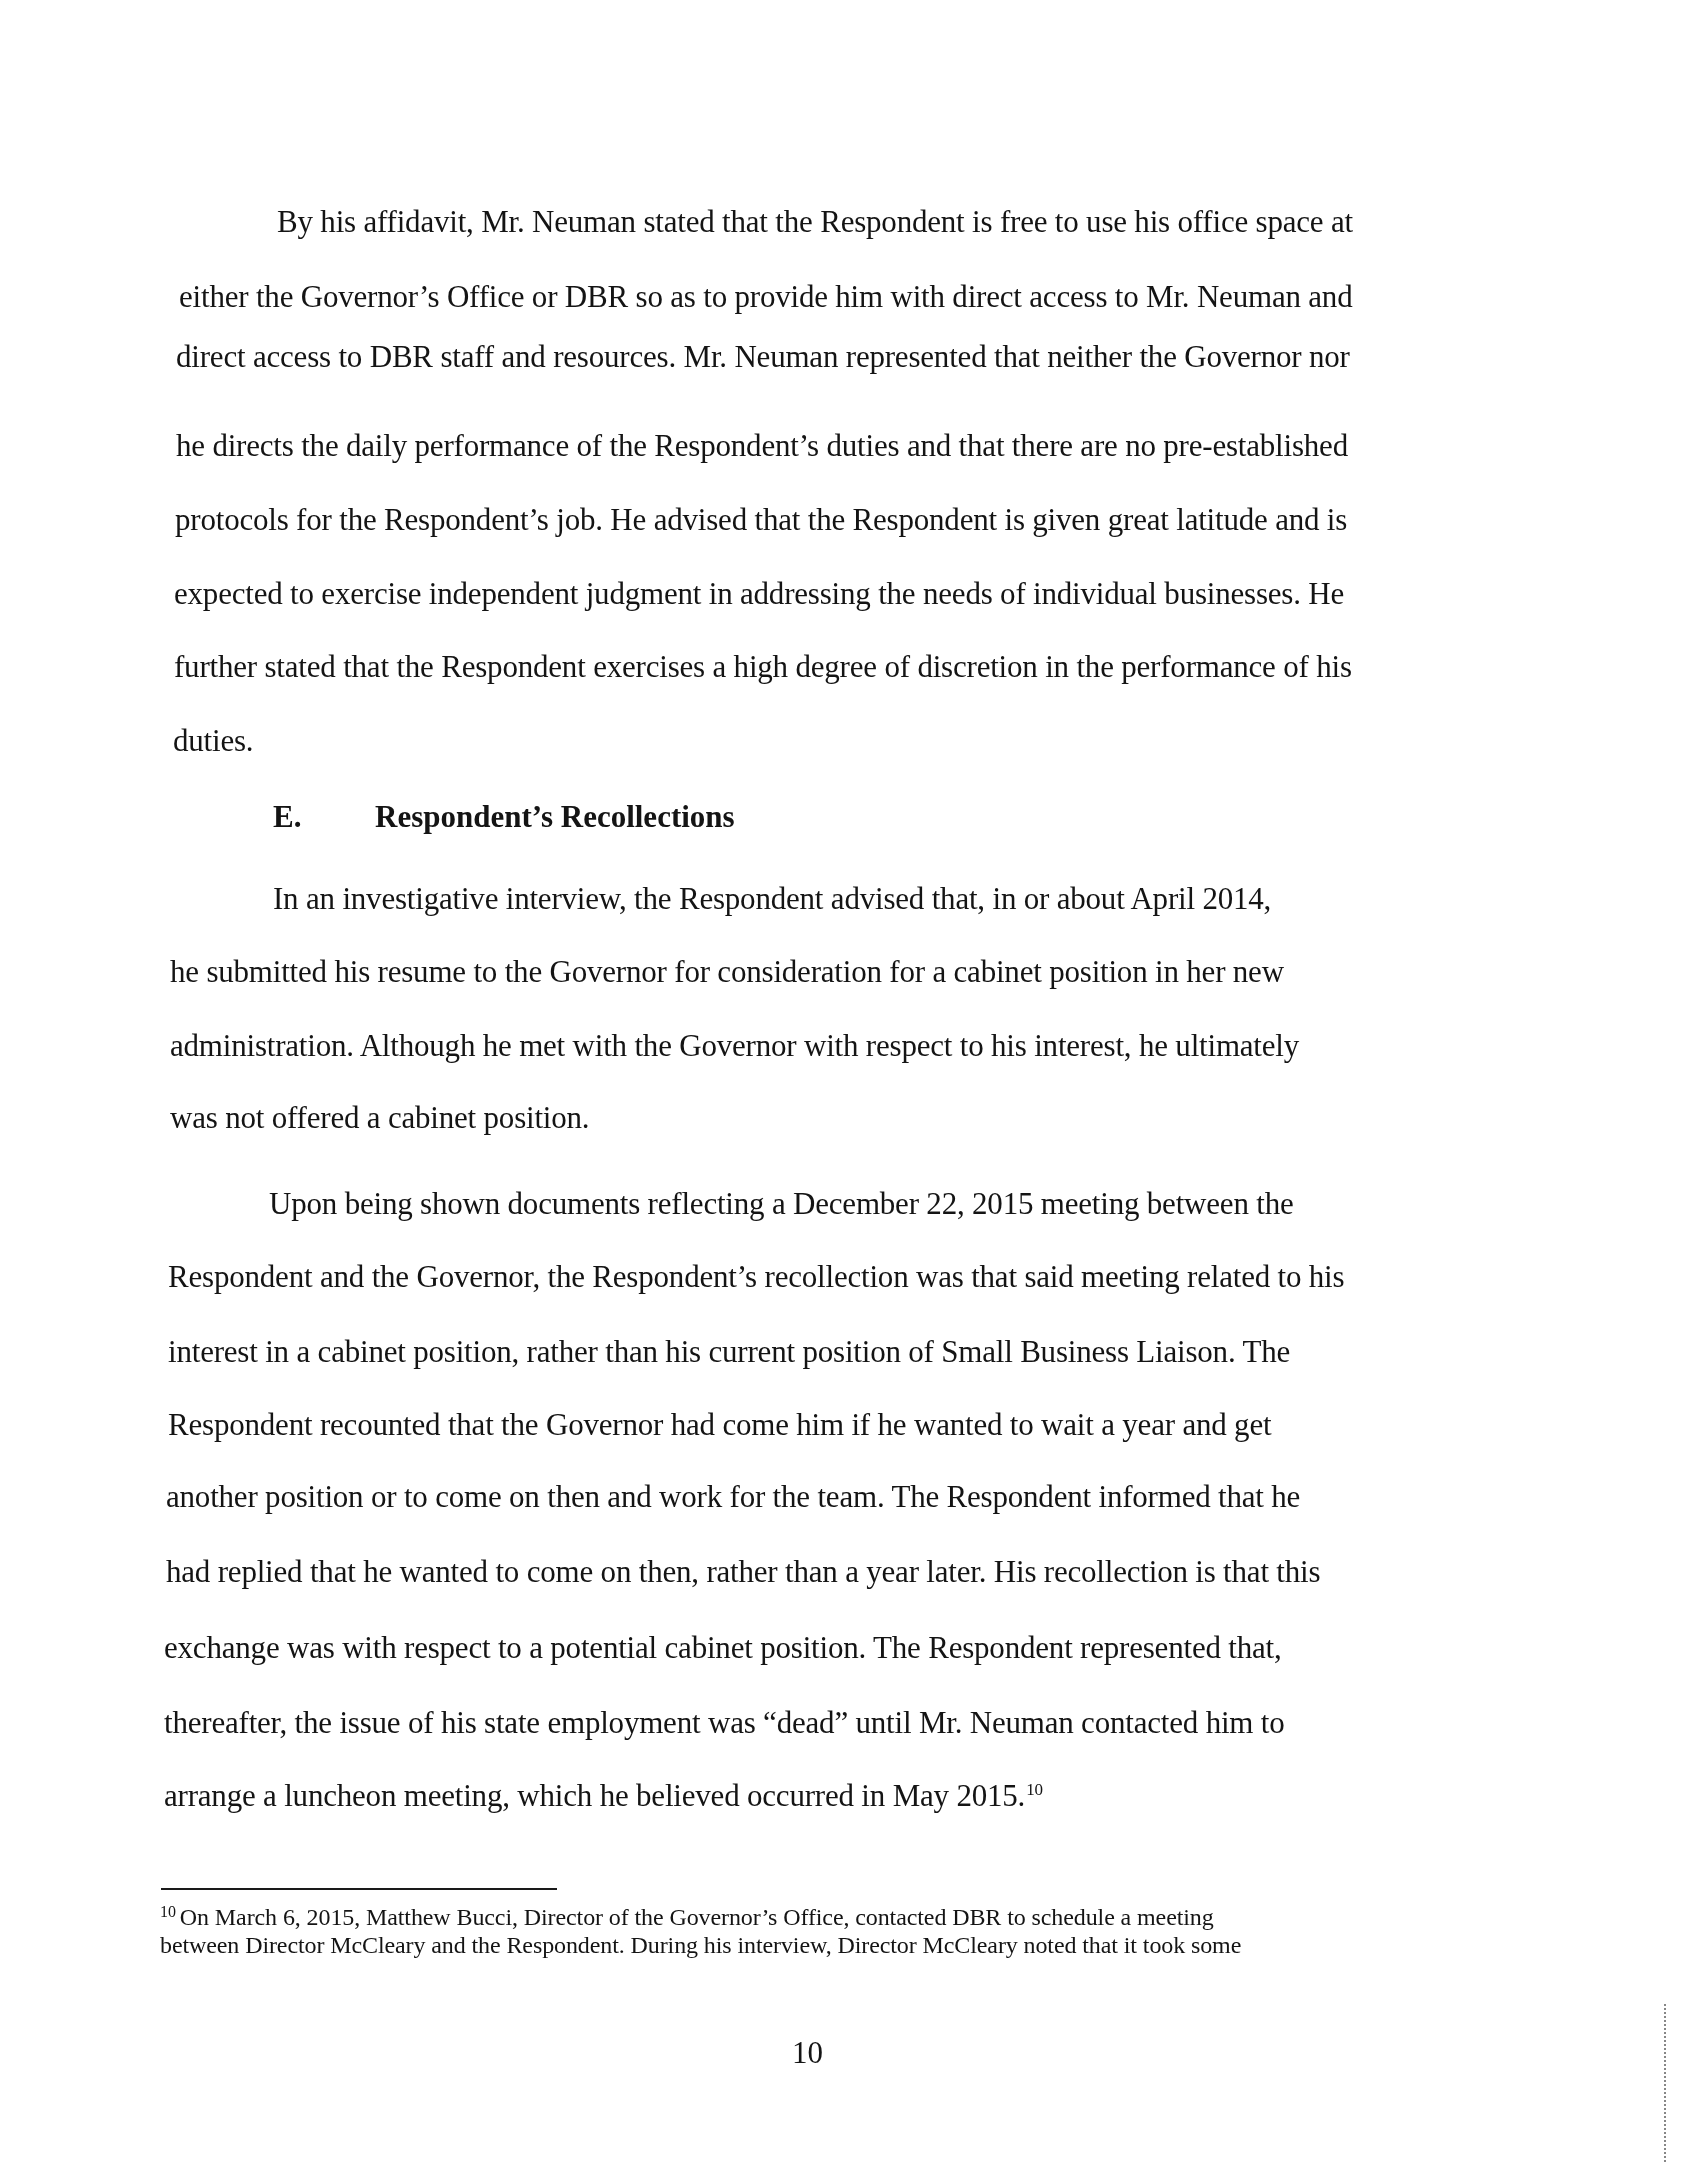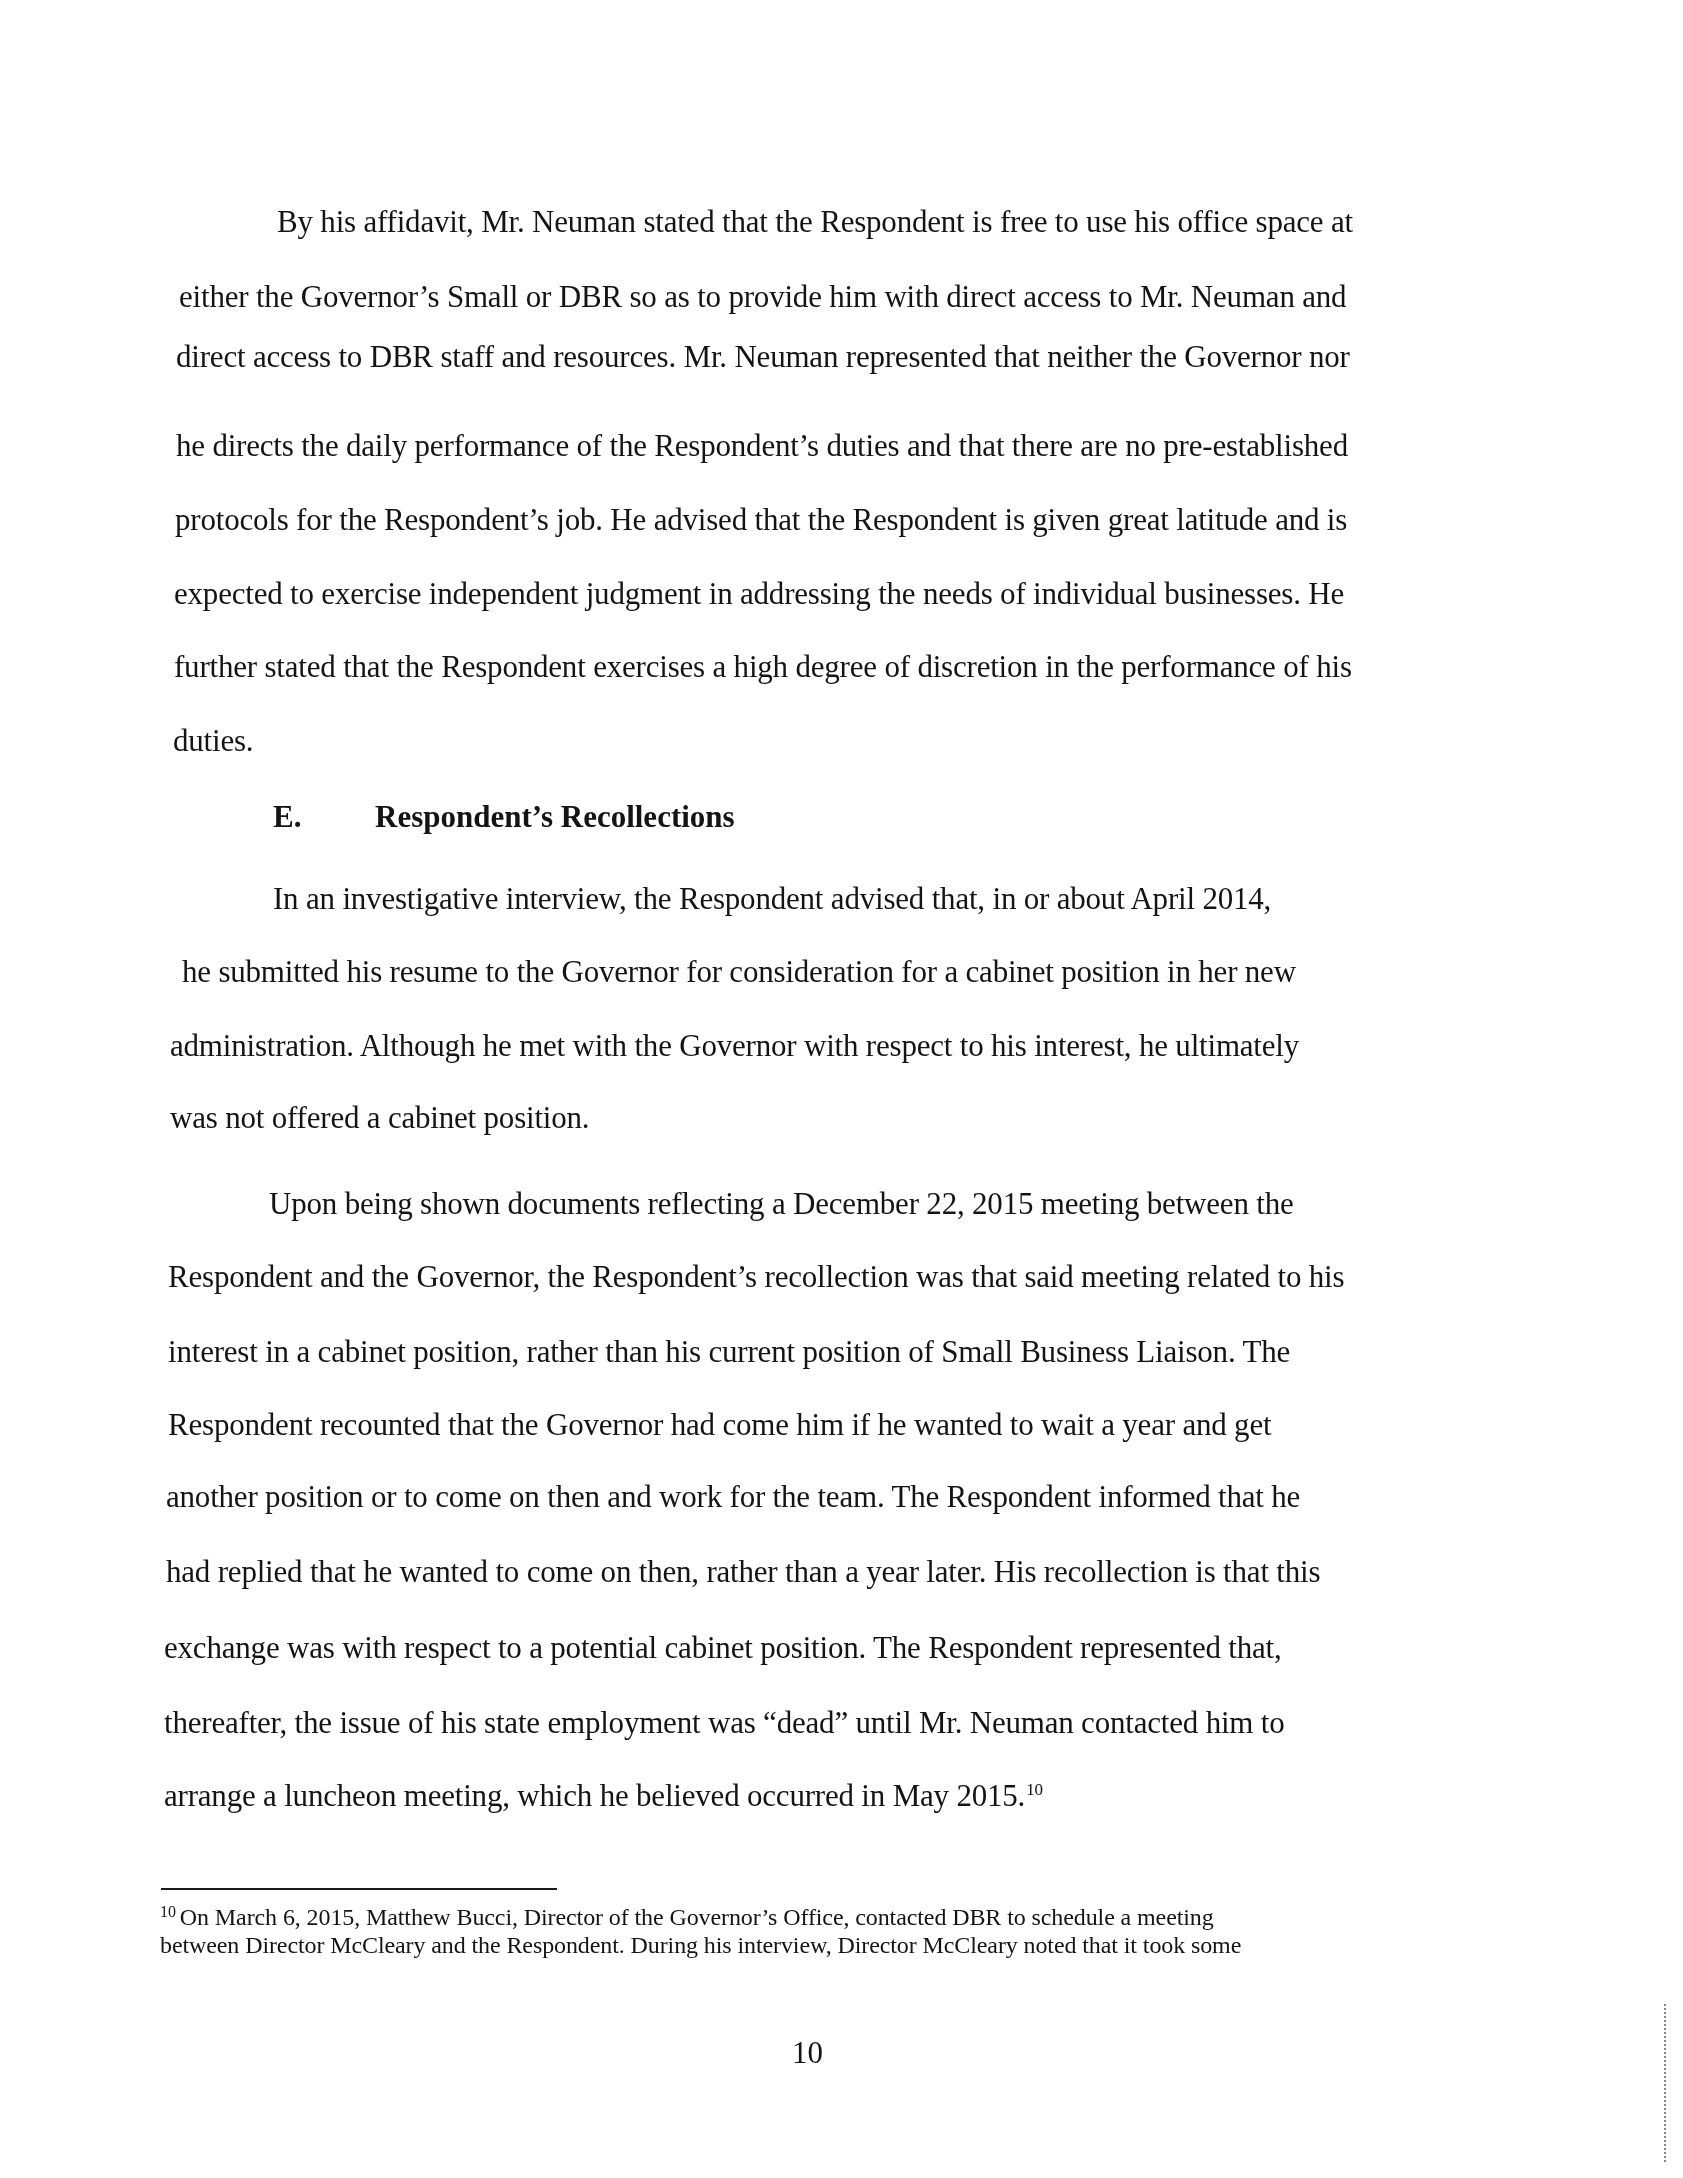--- a/index.html
+++ b/index.html
@@ -89,37 +89,37 @@
       opacity: 0.7;
     }
   </style>
 </head>
 <body>
 
 <div class="page">
 
   <div>
     <div class="line" style="left:277px; top:204px;">By his affidavit, Mr. Neuman stated that the Respondent is free to use his office space at</div>
-    <div class="line" style="left:179px; top:279px;">either the Governor’s Small or DBR so as to provide him with direct access to Mr. Neuman and</div>
+    <div class="line" style="left:179px; top:279px;">either the Governor’s Office or DBR so as to provide him with direct access to Mr. Neuman and</div>
     <div class="line" style="left:176px; top:339px;">direct access to DBR staff and resources.  Mr. Neuman represented that neither the Governor nor</div>
     <div class="line" style="left:176px; top:428px;">he directs the daily performance of the Respondent’s duties and that there are no pre-established</div>
     <div class="line" style="left:175px; top:502px;">protocols for the Respondent’s job.  He advised that the Respondent is given great latitude and is</div>
     <div class="line" style="left:174px; top:576px;">expected to exercise independent judgment in addressing the needs of individual businesses.  He</div>
     <div class="line" style="left:174px; top:649px;">further stated that the Respondent exercises a high degree of discretion in the performance of his</div>
     <div class="line" style="left:173px; top:723px;">duties.</div>
   </div>
 
   <div class="heading" style="left:273px; top:799px; width:594px;">
     <span class="letter">E.</span>
     <span class="title">Respondent’s Recollections</span>
   </div>
 
   <div>
     <div class="line" style="left:273px; top:881px;">In an investigative interview, the Respondent advised that, in or about April 2014,</div>
-    <div class="line" style="left:170px; top:954px;margin-left:12px;">he submitted his resume to the Governor for consideration for a cabinet position in her new</div>
+    <div class="line" style="left:170px; top:954px;">he submitted his resume to the Governor for consideration for a cabinet position in her new</div>
     <div class="line" style="left:170px; top:1028px;">administration.  Although he met with the Governor with respect to his interest, he ultimately</div>
     <div class="line" style="left:170px; top:1100px;">was not offered a cabinet position.</div>
   </div>
 
   <div>
     <div class="line" style="left:269px; top:1186px;">Upon being shown documents reflecting a December 22, 2015 meeting between the</div>
     <div class="line" style="left:168px; top:1259px;">Respondent and the Governor, the Respondent’s recollection was that said meeting related to his</div>
     <div class="line" style="left:168px; top:1334px;">interest in a cabinet position, rather than his current position of Small Business Liaison.  The</div>
     <div class="line" style="left:168px; top:1407px;">Respondent recounted that the Governor had come him if he wanted to wait a year and get</div>
     <div class="line" style="left:166px; top:1479px;">another position or to come on then and work for the team.  The Respondent informed that he</div>

